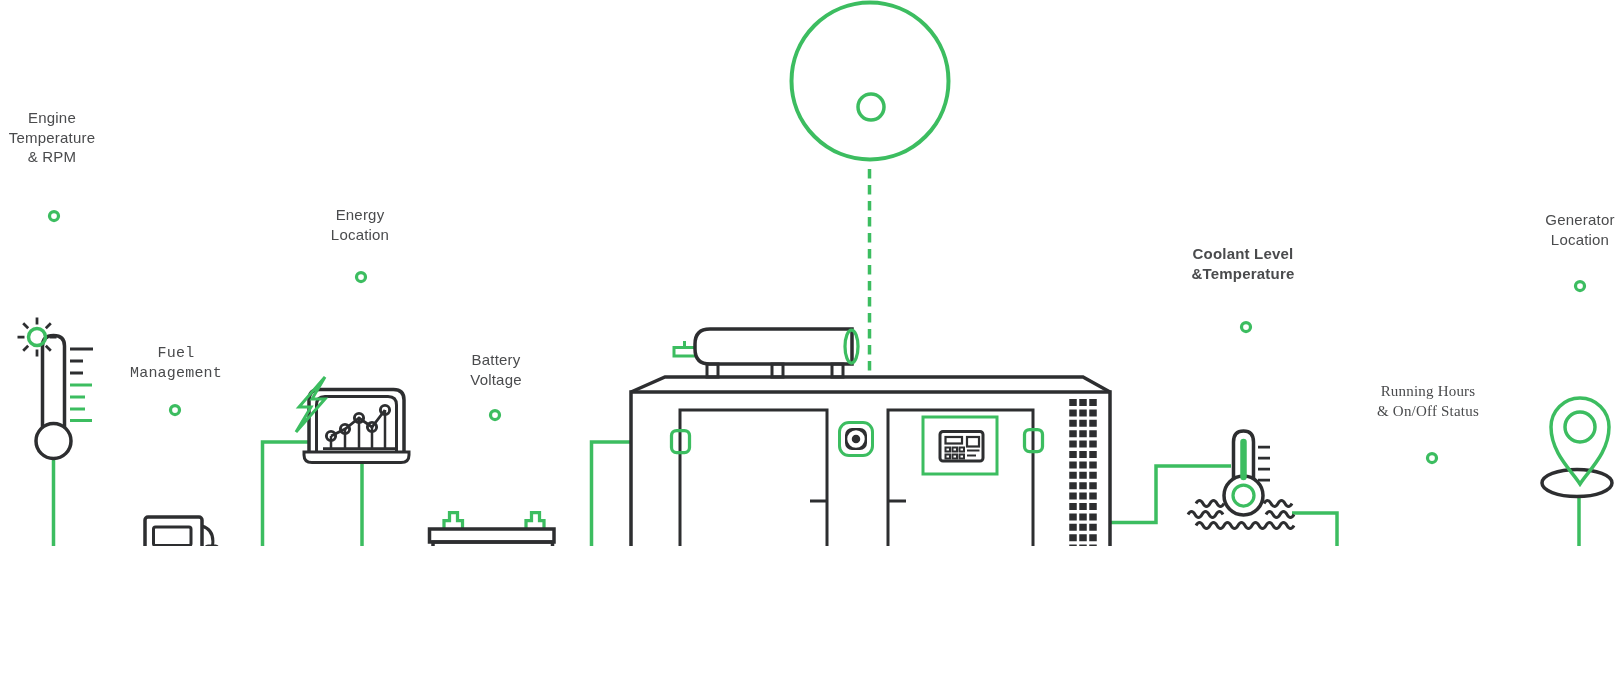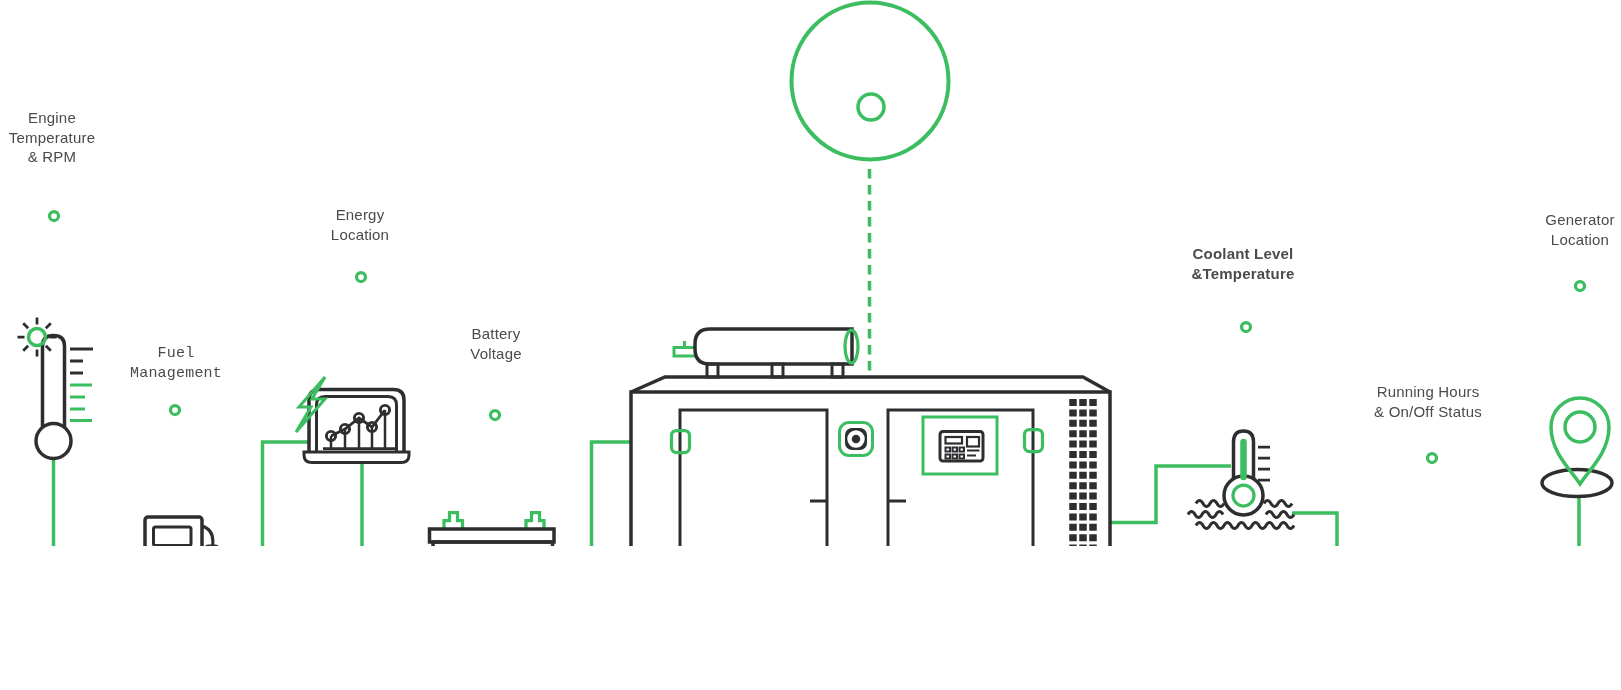--- a/index.html
+++ b/index.html
@@ -13,23 +13,23 @@
   .st-g { stroke:var(--accent); fill:none; }
   .st-k { stroke:var(--ink); fill:none; }
   .lbl {
     position:absolute; color:var(--label);
     font:500 15px/19.5px "Liberation Sans", sans-serif;
     text-align:center; white-space:pre-line; letter-spacing:.2px;
   }
   #lbl-engine   { left:-3px;   top:108px; width:110px; }
   #lbl-fuel     { left:106px;  top:344px; width:140px;font-family:Liberation Mono, monospace; }
   #lbl-energy   { left:290px;  top:205px; width:140px; }
-  #lbl-battery  { left:426px;  top:324px; width:140px; }
+  #lbl-battery  { left:426px;  top:350px; width:140px; }
   #lbl-coolant  { left:1161px; top:244px; width:164px;font-weight:bold; }
-  #lbl-running  { left:1346px; top:382px; width:164px; }
+  #lbl-running  { left:1346px; top:382px; width:164px;font-family:Liberation Serif, serif; }
   #lbl-location { left:1510px; top:210px; width:140px; }
 </style>
 </head>
 <body>
 
 <div id="stage">
 
   <svg id="art" width="1621" height="690" viewBox="0 0 1621 690">
 
     <g class="st-g" stroke-width="3.5">

